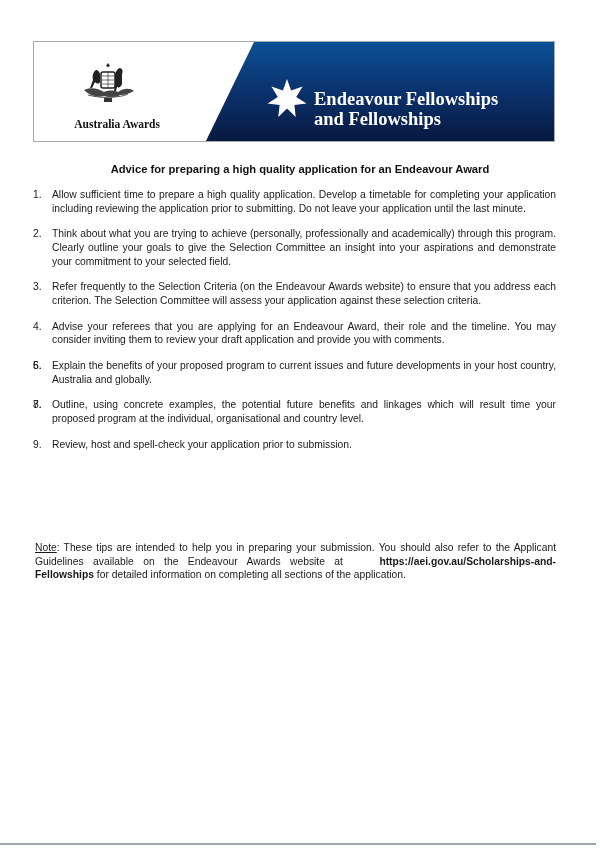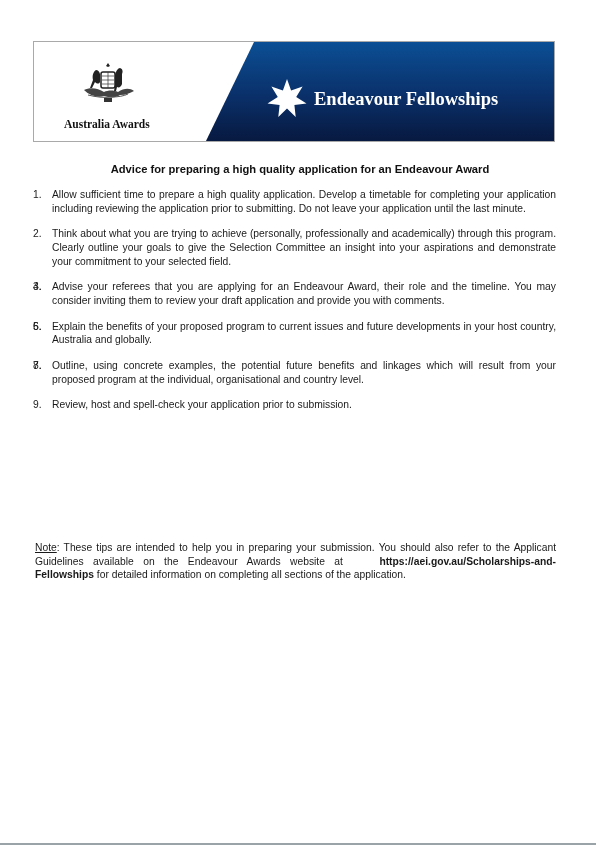--- a/index.html
+++ b/index.html
@@ -7,21 +7,21 @@
     width: 600px; height: 848px; background: #ffffff; position: relative; overflow: hidden;
     font-family: "Liberation Sans", "DejaVu Sans", sans-serif; color: #1a1a1a;
   }
   .banner {
     position: absolute; left: 33px; top: 41px; width: 522px; height: 101px;
     border: 1px solid #a9a9a9; box-sizing: border-box; overflow: hidden; background: #fff;
   }
   .banner svg.bg { position: absolute; left: 0; top: 0; }
   .crest { position: absolute; left: 42px; top: 20px; width: 64px; height: 48px; }
   .aa-label {
-    position: absolute; left: 30px; top: 76px; width: 96px; text-align: left;
+    position: absolute; left: 30px; top: 76px; width: 96px; text-align: right;
     font-family: "Liberation Serif", "DejaVu Serif", serif; font-weight: bold; font-size: 11.5px; color: #111;
   }
   .star { position: absolute; left: 232px; top: 36px; width: 42px; height: 42px; }
   .brand-title {
     position: absolute; left: 280px; top: 47px; color: #fff;
     font-family: "Liberation Serif", "DejaVu Serif", serif; font-weight: bold; font-size: 18.5px; line-height: 20px;
   }
   .doc-title {
     position: absolute; left: 0; width: 600px; top: 163px; text-align: center;
     font-weight: bold; font-size: 11.2px; color: #111;
@@ -61,32 +61,33 @@
       <rect x="28" y="36" width="8" height="4" fill="#333"></rect>
     </g>
   </svg>
   <div class="aa-label">Australia Awards</div>
 
   <svg class="star" viewBox="-21 -21 42 42">
     <polygon fill="#ffffff" points="0,-20 4.1,-8.5 15.6,-12.5 9.2,-2.1 19.5,4.5 7.4,5.9 8.7,18 0,9.4 -8.7,18 -7.4,5.9 -19.5,4.5 -9.2,-2.1 -15.6,-12.5 -4.1,-8.5"></polygon>
   </svg>
   <div class="brand-title">
     <div>Endeavour Fellowships</div>
+    <div>and Fellowships</div>
   </div>
 </div>
 
 <div class="doc-title">Advice for preparing a high quality application for an Endeavour Award</div>
 
 <ol class="tips">
   <li><span class="num">1.</span><span>Allow sufficient time to prepare a high quality application. Develop a timetable for completing your application including reviewing the application prior to submitting. Do not leave your application until the last minute.</span></li>
   <li><span class="num">2.</span><span>Think about what you are trying to achieve (personally, professionally and academically) through this program. Clearly outline your goals to give the Selection Committee an insight into your aspirations and demonstrate your commitment to your selected field.</span></li>
-  <li><span class="num">3.</span></li>
+  <li><span class="num">3.</span><span>Refer frequently to the Selection Criteria (on the Endeavour Awards website) to ensure that you address each criterion. The Selection Committee will assess your application against these selection criteria.</span></li>
   <li><span class="num">4.</span><span>Advise your referees that you are applying for an Endeavour Award, their role and the timeline. You may consider inviting them to review your draft application and provide you with comments.</span></li>
   <li><span class="num">5.</span></li>
   <li><span class="num">6.</span><span>Explain the benefits of your proposed program to current issues and future developments in your host country, Australia and globally.</span></li>
   <li><span class="num">7.</span></li>
-  <li><span class="num">8.</span><span>Outline, using concrete examples, the potential future benefits and linkages which will result from your proposed program at the individual, organisational and country level.</span></li>
+  <li><span class="num">8.</span><span>Outline, using concrete examples, the potential future benefits and linkages which will result time your proposed program at the individual, organisational and country level.</span></li>
   <li><span class="num">9.</span><span>Review, host and spell-check your application prior to submission.</span></li>
 </ol>
 
 <p class="note" style="margin:0"><span class="lbl">Note</span><span>: These tips are intended to help you in preparing your submission. You should also refer to the Applicant Guidelines available on the Endeavour Awards website at </span><span class="url">https://aei.gov.au/Scholarships-and-Fellowships</span><span> for detailed information on completing all sections of the application.</span></p>
 
 <div class="bottom-rule"></div>
 
 </body></html>

